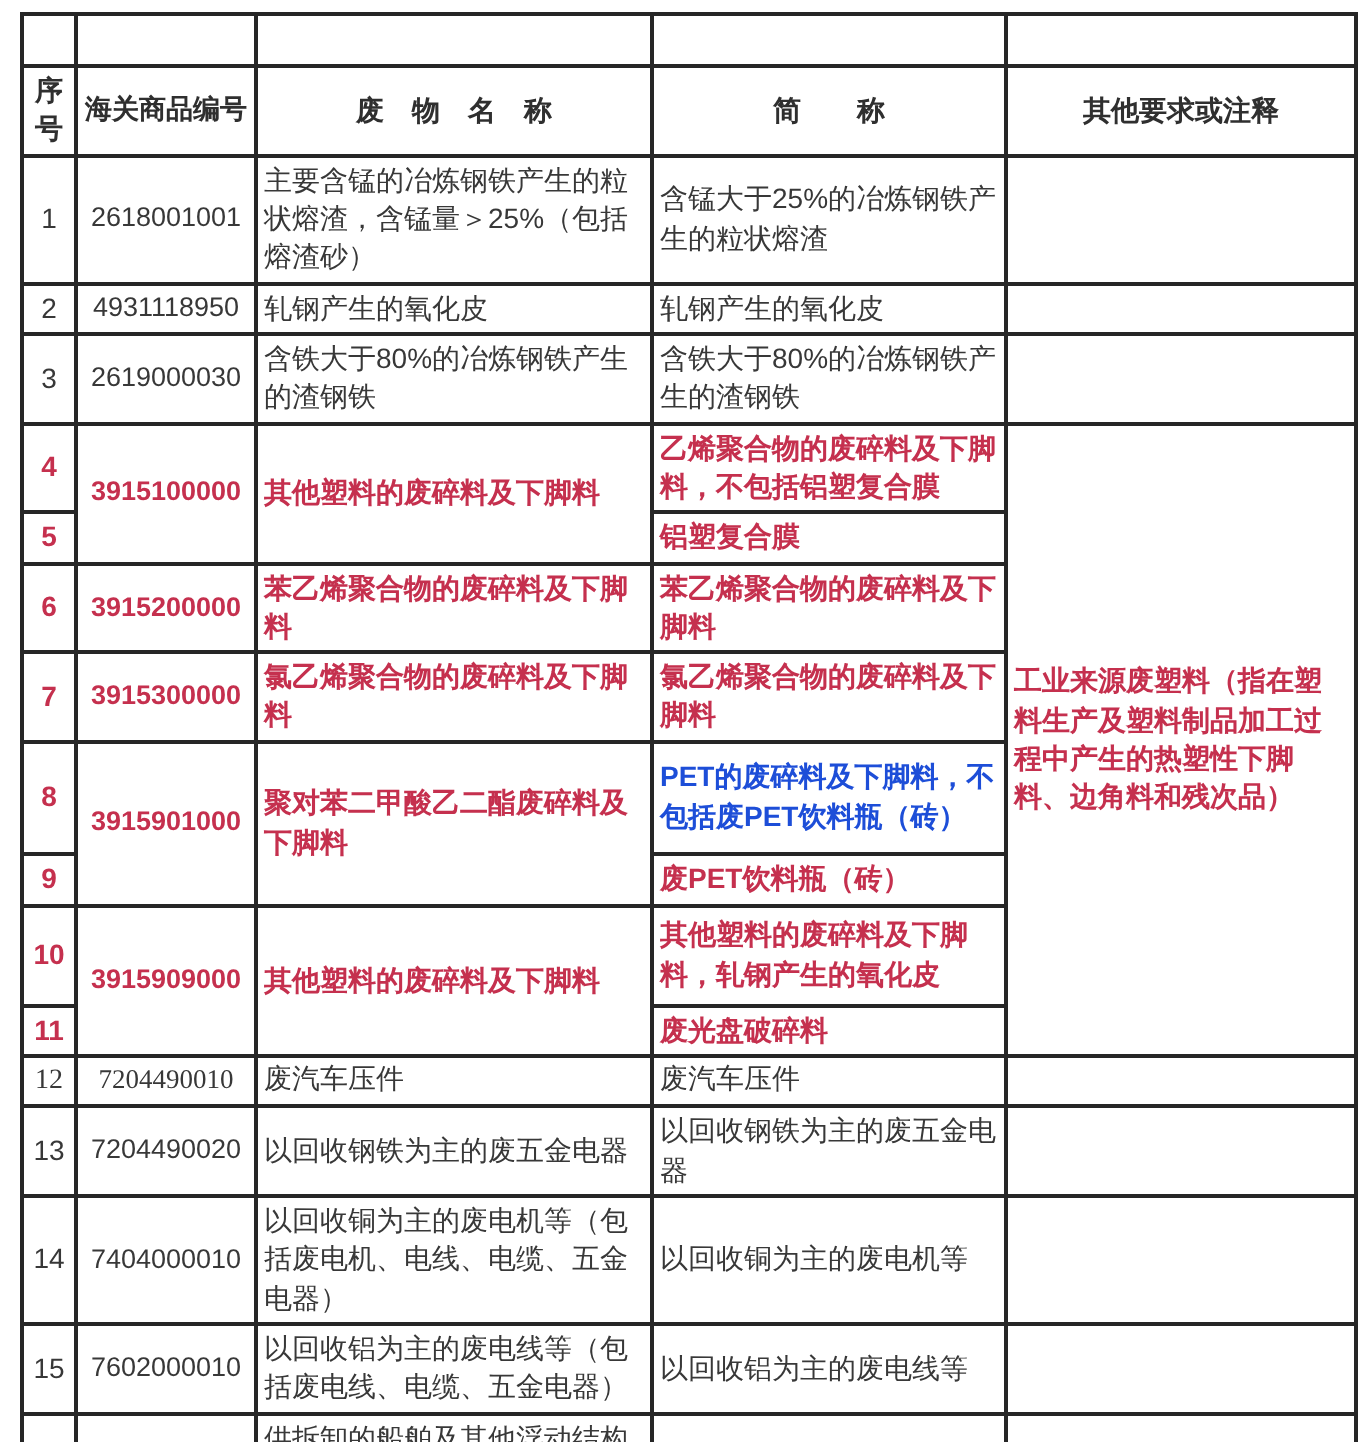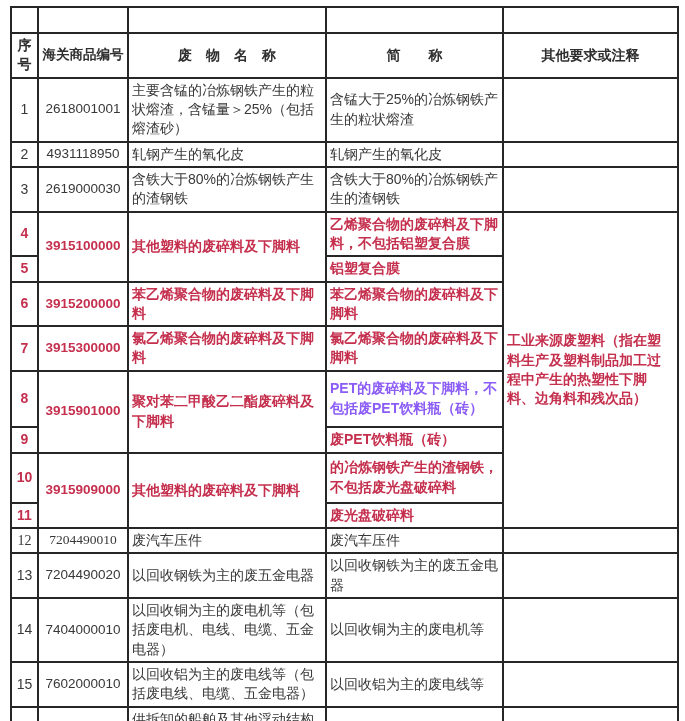--- a/index.html
+++ b/index.html
@@ -117,31 +117,31 @@
         <tr style="height: 40px;">
           <td class="center red" style="color: rgb(197, 48, 78);">7</td>
           <td class="code red" style="color: rgb(197, 48, 78);">3915300000</td>
           <td class="red" style="color: rgb(197, 48, 78);">氯乙烯聚合物的废碎料及下脚料</td>
           <td class="red" style="color: rgb(197, 48, 78);">氯乙烯聚合物的废碎料及下脚料</td>
         </tr>
         <tr style="height: 56px;">
           <td class="center red" style="color: rgb(197, 48, 78);">8</td>
           <td rowspan="2" class="code red" style="color: rgb(197, 48, 78);">3915901000</td>
           <td rowspan="2" class="red" style="color: rgb(197, 48, 78);">聚对苯二甲酸乙二酯废碎料及下脚料</td>
-          <td class="red" style="color: #8b5cf6;">PET的废碎料及下脚料，不包括废PET饮料瓶（砖）</td>
+          <td class="red" style="color: #1d4ed8;">PET的废碎料及下脚料，不包括废PET饮料瓶（砖）</td>
         </tr>
         <tr style="height: 26px;">
           <td class="center red" style="color: rgb(197, 48, 78);">9</td>
           <td class="red" style="color: rgb(197, 48, 78); margin-left: 28px;">废PET饮料瓶（砖）</td>
         </tr>
         <tr style="height: 50px;">
           <td class="center red" style="color: rgb(197, 48, 78);">10</td>
           <td rowspan="2" class="code red" style="color: rgb(197, 48, 78);">3915909000</td>
           <td rowspan="2" class="red" style="color: rgb(197, 48, 78);">其他塑料的废碎料及下脚料</td>
-          <td class="red" style="color: rgb(197, 48, 78);">的冶炼钢铁产生的渣钢铁，不包括废光盘破碎料</td>
+          <td class="red" style="color: rgb(197, 48, 78);">其他塑料的废碎料及下脚料，轧钢产生的氧化皮</td>
         </tr>
         <tr style="height: 24px;">
           <td class="center red" style="color: rgb(197, 48, 78);">11</td>
           <td class="red" style="color: rgb(197, 48, 78);">废光盘破碎料</td>
         </tr>
         <tr style="height: 24px; font-family: Liberation Serif, serif;">
           <td class="center">12</td>
           <td class="code">7204490010</td>
           <td class="">废汽车压件</td>
           <td class="">废汽车压件</td>

